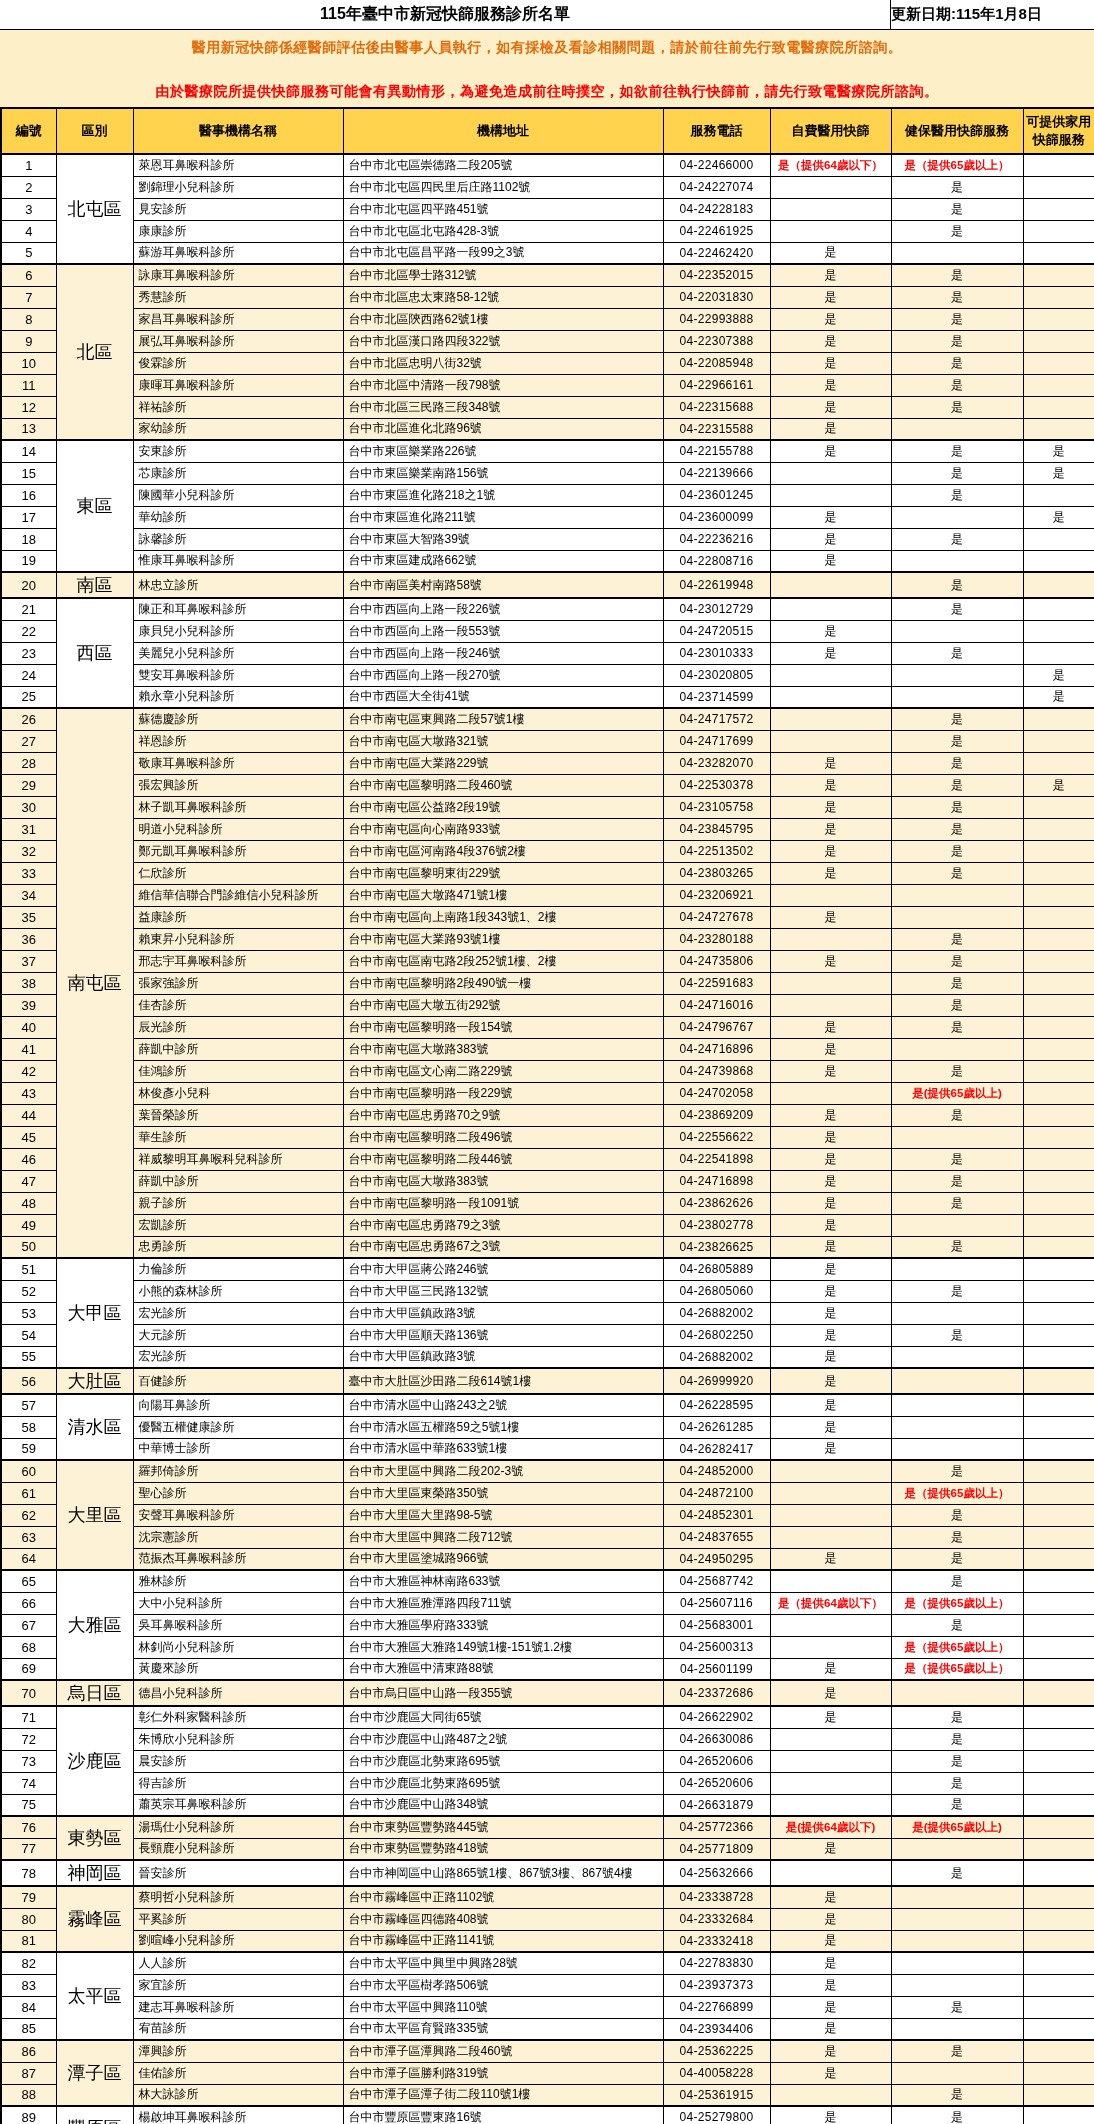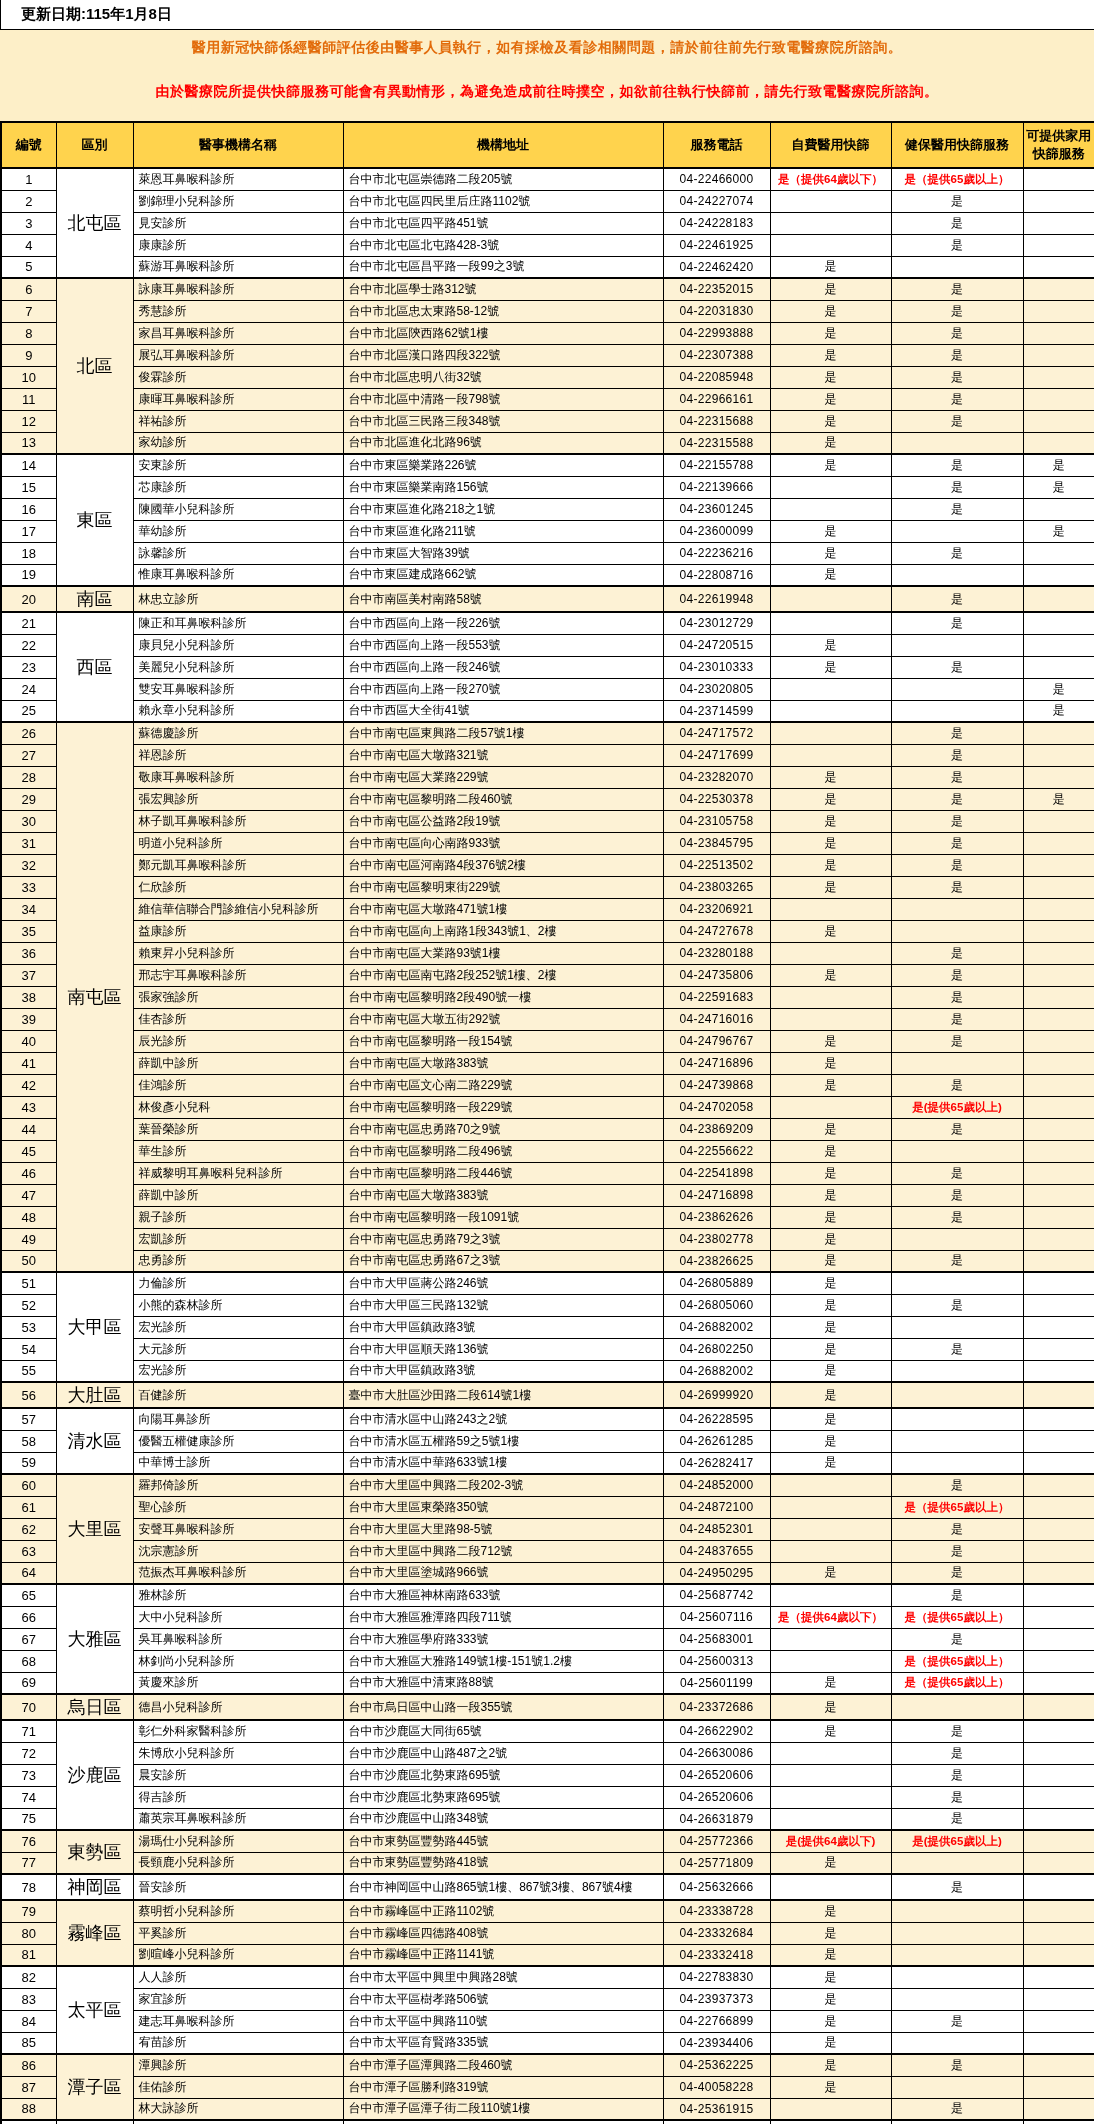--- a/index.html
+++ b/index.html
@@ -26,26 +26,26 @@
   }
   .title{
     flex:1;
     display:flex;align-items:center;justify-content:center;
     font-size:16px;font-weight:bold;
   }
   .updated{
     width:204px;
     display:flex;align-items:center;
     border-left:1px solid var(--line);
-    padding-left:20px;
+    padding-left:0;
     font-size:15px;font-weight:bold;
   }
   .notices{
     background:var(--notice-bg);
-    padding:3px 0 16px 0;
+    padding:3px 0 2px 0;
   }
   .notice{
     text-align:center;
     font-size:14px;
     font-weight:bold;
     line-height:28px;
     letter-spacing:.5px;
   }
   .notice.n1{color:var(--orange);}
   .notice.n2{color:var(--red);margin-top:16px;}
@@ -83,20 +83,21 @@
   td.c-name,td.c-addr{text-align:left;padding-left:5px;}
   td.c-phone{text-align:center;letter-spacing:.3px;}
   td.c-flag{text-align:center;}
   td.red{color:var(--red);font-weight:bold;font-size:11.5px;margin-top:24px;}
 </style>
 </head>
 <body>
 
 <div class="page">
   <div class="titlebar">
+    <div class="title">115年臺中市新冠快篩服務診所名單</div>
     <div class="updated">更新日期:115年1月8日</div>
   </div>
   <div class="notices">
     <div class="notice n1">醫用新冠快篩係經醫師評估後由醫事人員執行，如有採檢及看診相關問題，請於前往前先行致電醫療院所諮詢。</div>
     <div class="notice n2">由於醫療院所提供快篩服務可能會有異動情形，為避免造成前往時撲空，如欲前往執行快篩前，請先行致電醫療院所諮詢。</div>
   </div>
   <table>
     <colgroup>
       <col style="width:55px">
         <col style="width:77px">

